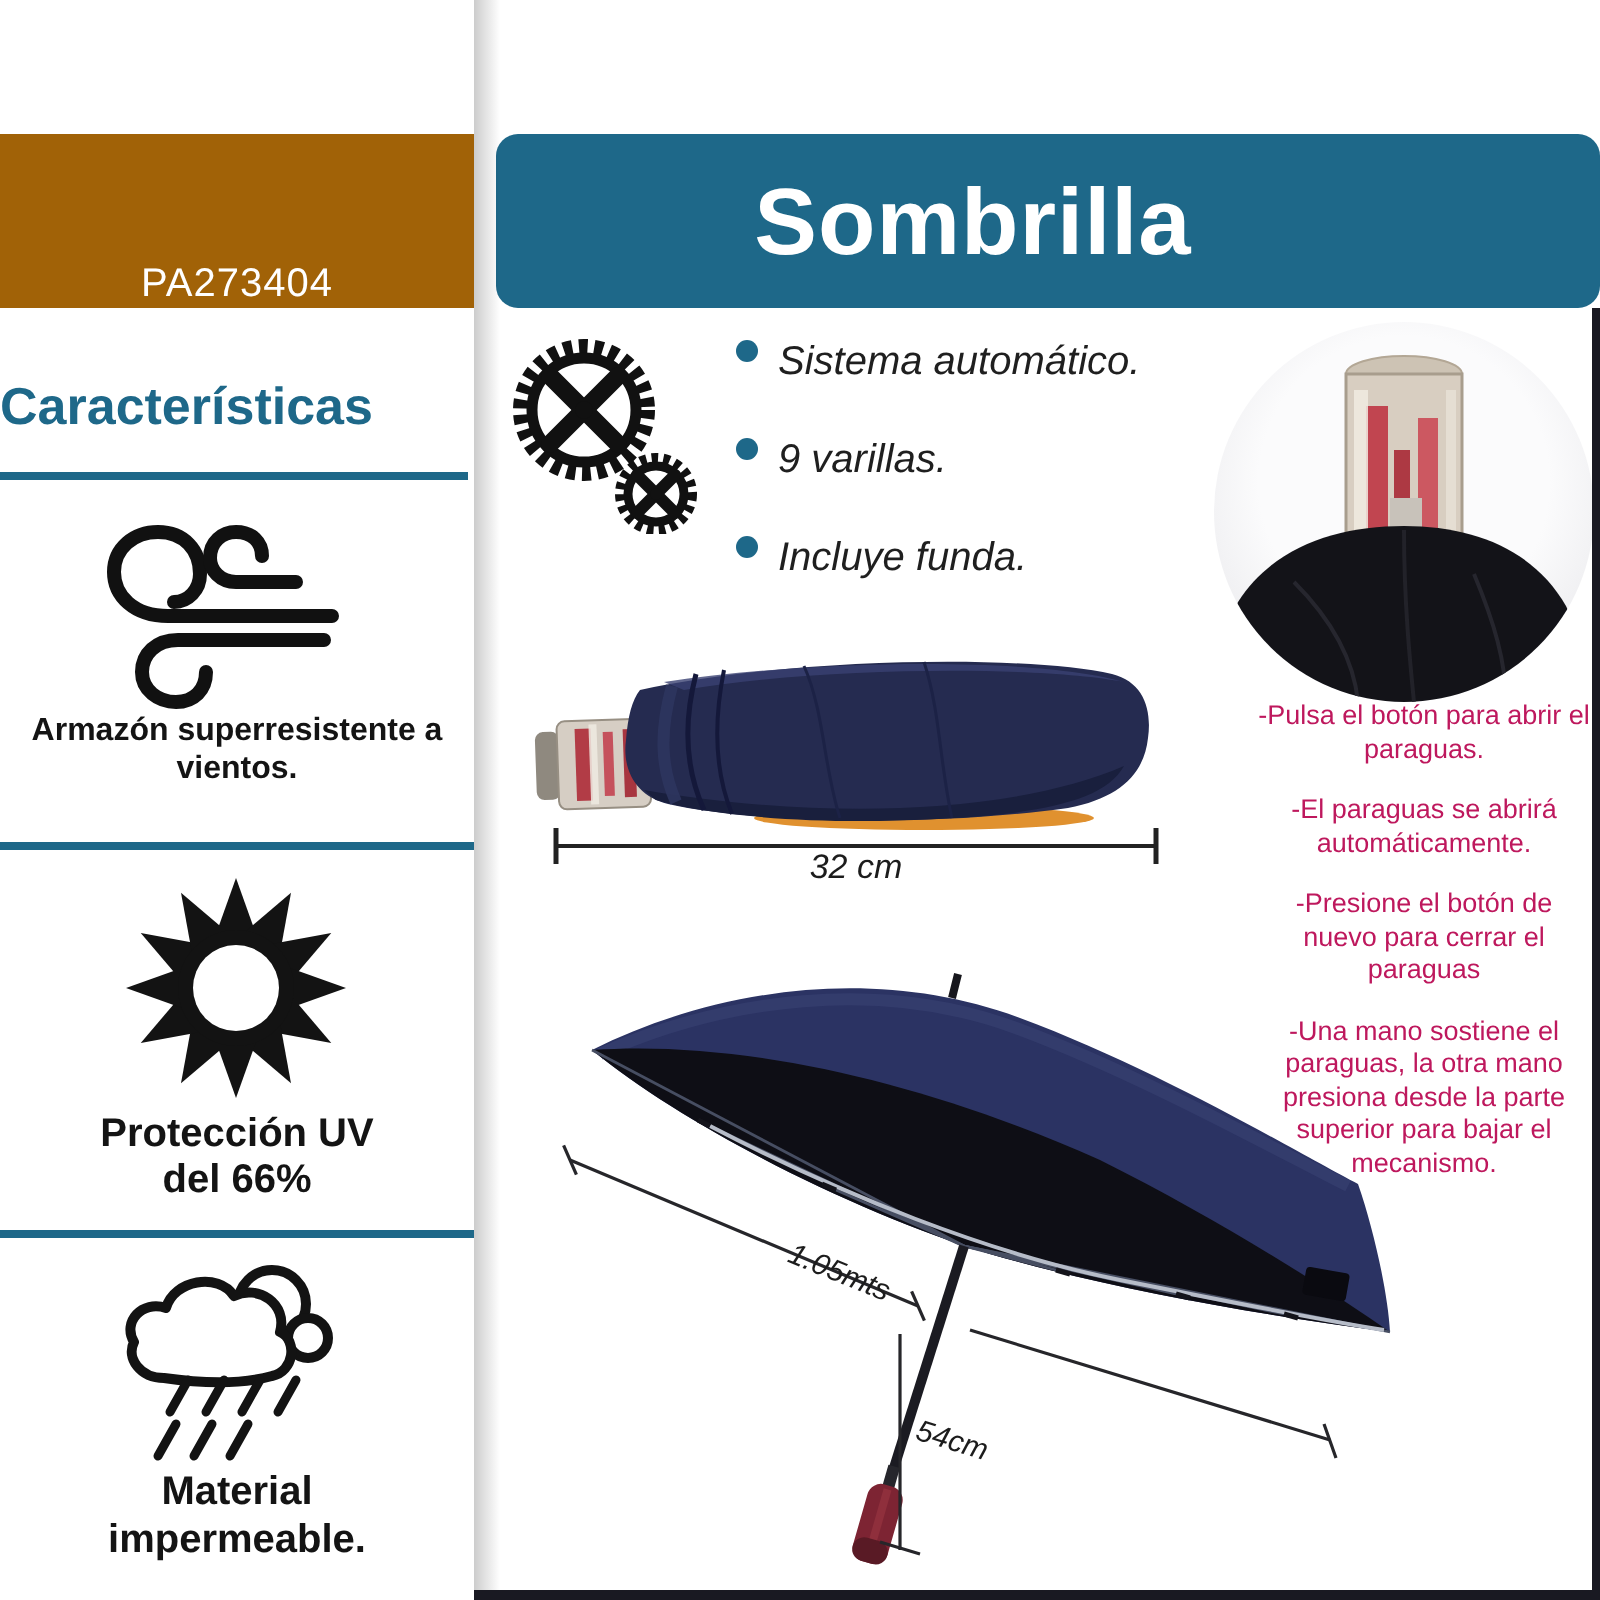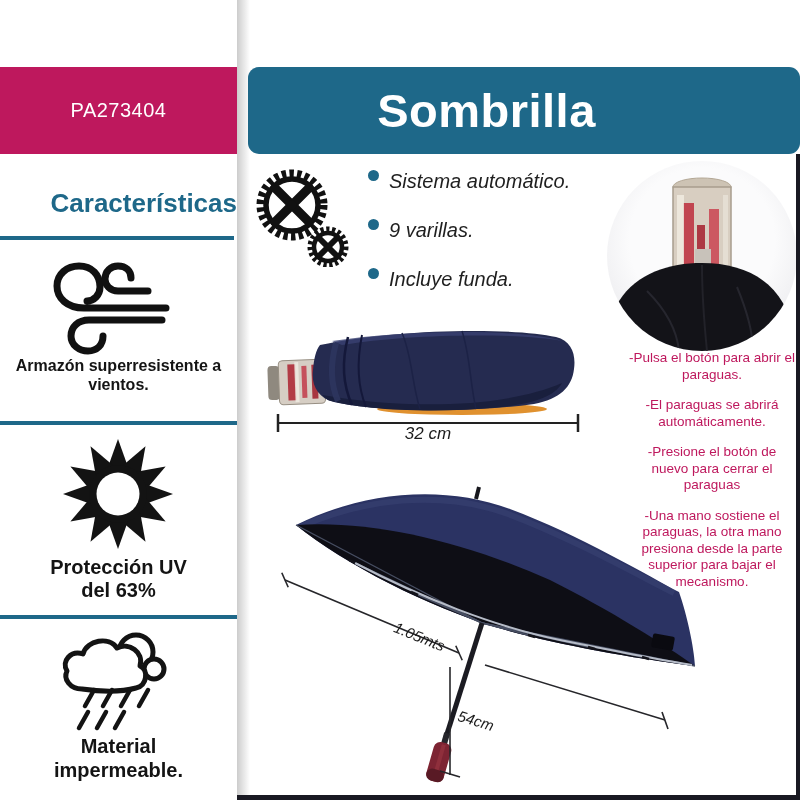--- a/index.html
+++ b/index.html
@@ -1,33 +1,33 @@
 <!DOCTYPE html>
 <html><head>
 <meta charset="utf-8">
 <style>
   html,body{margin:0;padding:0;background:#fff;}
   .canvas{position:relative;width:800px;height:800px;background:#fff;overflow:hidden;
           font-family:"Liberation Sans",sans-serif;color:#1a1a1a;}
   .abs{position:absolute;}
 
   
-  .sku-bar{left:0;top:67px;width:237px;height:87px;background:#be185d;
-           display:flex;align-items:center;justify-content:center;}
+  .sku-bar{left:0;top:67px;width:237px;height:87px;background:#a16207;
+           display:flex;align-items:flex-end;justify-content:center;}
   .sku-bar span{color:#fff;font-size:20px;letter-spacing:.5px;}
   .title-bar{left:248px;top:67px;width:552px;height:87px;background:#1e6889;
              display:flex;align-items:center;justify-content:center;padding-right:75px;box-sizing:border-box;border-radius:11px;}
   .title-bar span{color:#fff;font-size:47px;font-weight:bold;letter-spacing:.5px;}
 
   
   .panel-shadow{left:237px;top:0;width:13px;height:800px;
                 background:linear-gradient(to right,rgba(0,0,0,.20),rgba(0,0,0,0));}
 
   
-  .caract{left:0;top:188px;width:237px;text-align:right;font-size:26px;font-weight:bold;
+  .caract{left:0;top:188px;width:237px;text-align:left;font-size:26px;font-weight:bold;
           color:#1e6889;margin:0;}
   .caract-line{left:0;top:236px;width:234px;height:4px;background:#1e6889;}
   .side-label{width:237px;text-align:center;font-weight:bold;color:#141414;}
   .side-label.l1{left:0;top:356px;font-size:16px;line-height:19px;}
   .side-label.l1 span{display:inline-block;max-width:210px;}
   .side-label.l2{left:0;top:556px;font-size:20px;line-height:23px;}
   .side-label.l2 span{display:inline-block;max-width:150px;}
   .side-label.l3{left:0;top:734px;font-size:20px;line-height:24px;}
   .side-label.l3 span{display:inline-block;max-width:145px;}
   .side-hr{left:0;width:237px;height:4px;background:#1e6889;}
@@ -96,21 +96,21 @@
       <polygon points="0,-55 10,-27 -10,-27" transform="rotate(210)"></polygon>
       <polygon points="0,-55 10,-27 -10,-27" transform="rotate(240)"></polygon>
       <polygon points="0,-55 10,-27 -10,-27" transform="rotate(270)"></polygon>
       <polygon points="0,-55 10,-27 -10,-27" transform="rotate(300)"></polygon>
       <polygon points="0,-55 10,-27 -10,-27" transform="rotate(330)"></polygon>
       <circle r="29"></circle>
       <circle r="21.5" fill="#fff"></circle>
     </g>
   </svg>
   <div class="abs side-label l2">
-    <span>Protección UV del 63%</span>
+    <span>Protección UV del 66%</span>
   </div>
   <div class="abs side-hr" style="top:615px"></div>
 
   <svg class="abs" style="left:56px;top:628px" width="124" height="108" viewBox="0 0 124 108">
     <g stroke="#131313" stroke-width="5" fill="#fff" stroke-linejoin="round" stroke-linecap="round">
       <circle cx="80" cy="24" r="17"></circle>
       <circle cx="98" cy="41" r="10"></circle>
       <path d="M 26 61 C 14 61 7 51 11 43 C 5 33 15 22 27 26 C 31 12 53 8 61 20 C 73 14 88 24 84 38 C 93 42 91 58 80 60 C 62 65 40 63 26 61 Z"></path>
     </g>
     <g stroke="#131313" stroke-width="4.5" stroke-linecap="round">

